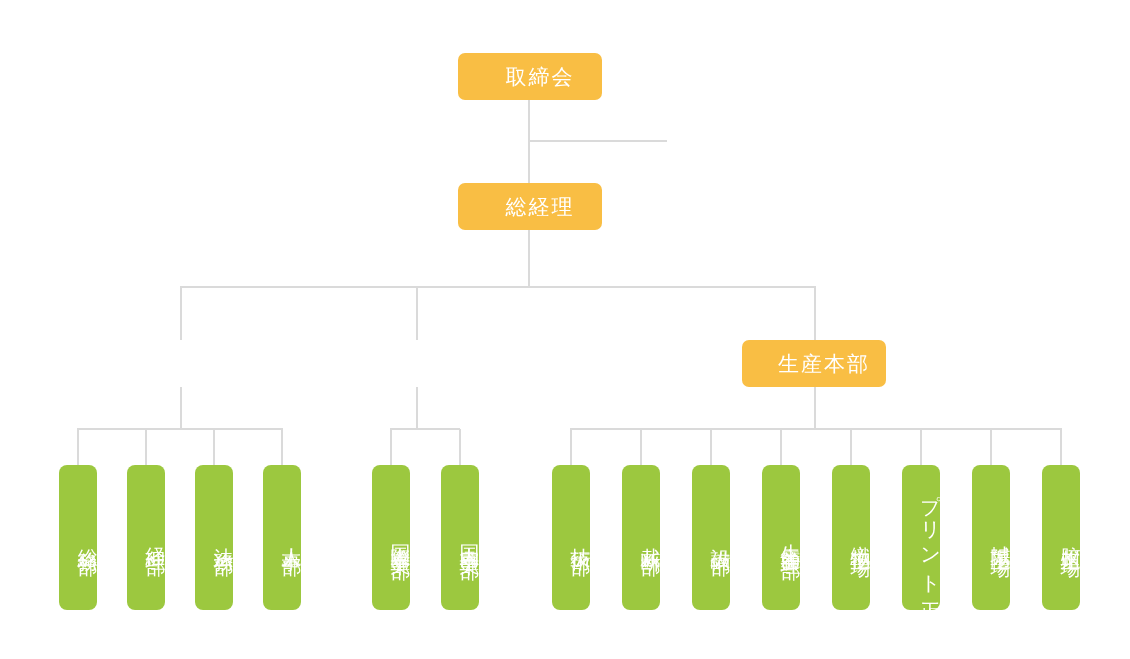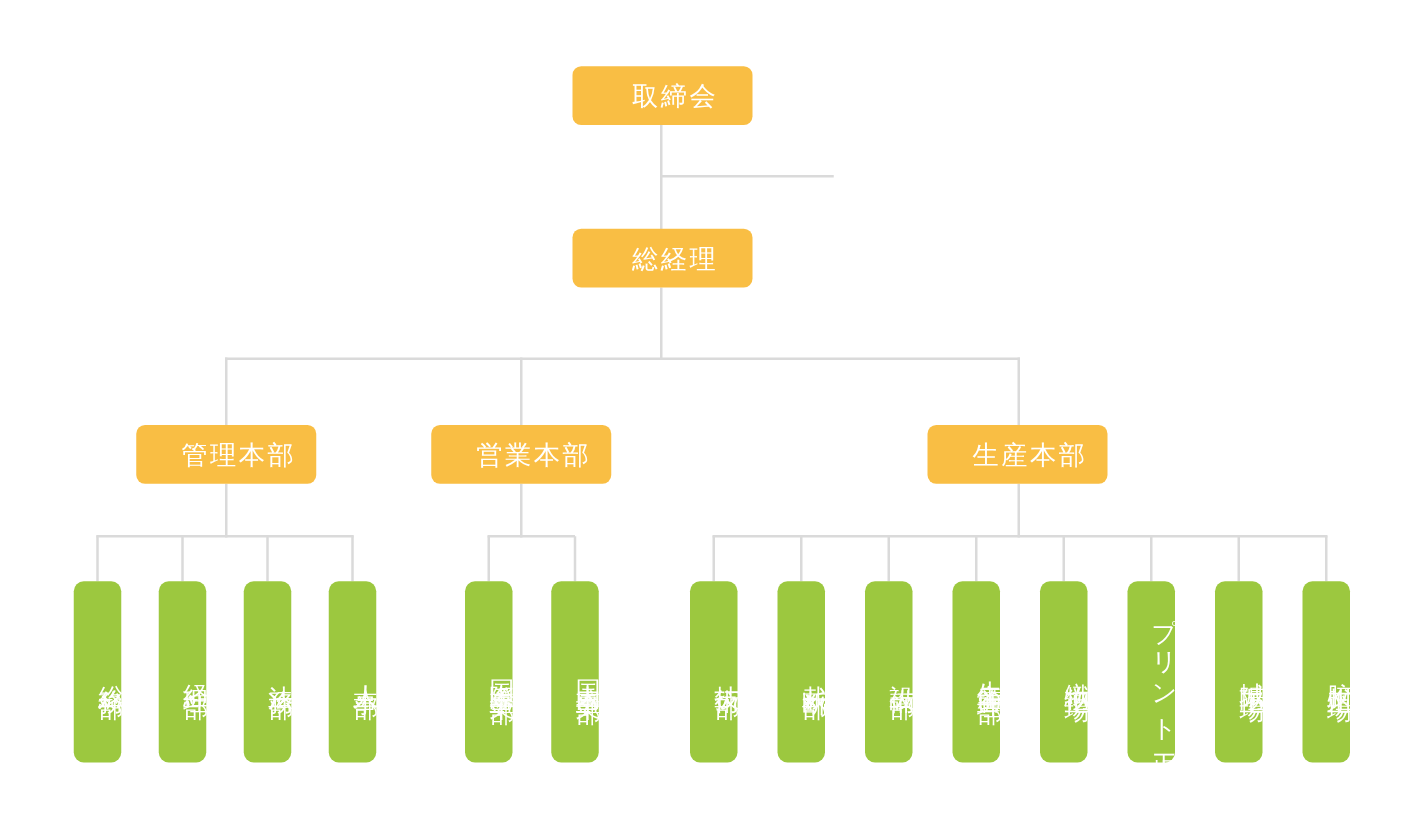--- a/index.html
+++ b/index.html
@@ -92,26 +92,20 @@
   <div class="line v" style="left:990px;top:429px;height:36px"></div>
   <div class="line v" style="left:1060px;top:429px;height:36px"></div>
 
   <div class="node exec" style="left:458px;top:53px">
     <span>取締会</span>
   </div>
   <div class="node exec" style="left:458px;top:183px">
     <span>総経理</span>
   </div>
 
-  <div class="node exec" style="left:109px;top:340px">
-    <span>管理本部</span>
-  </div>
-  <div class="node exec" style="left:345px;top:340px">
-    <span>営業本部</span>
-  </div>
   <div class="node exec" style="left:742px;top:340px">
     <span>生産本部</span>
   </div>
 
   <div class="node dept" style="left:59px">
     <span class="vtext">総務部</span>
   </div>
   <div class="node dept" style="left:127px">
     <span class="vtext">経理部</span>
   </div>

